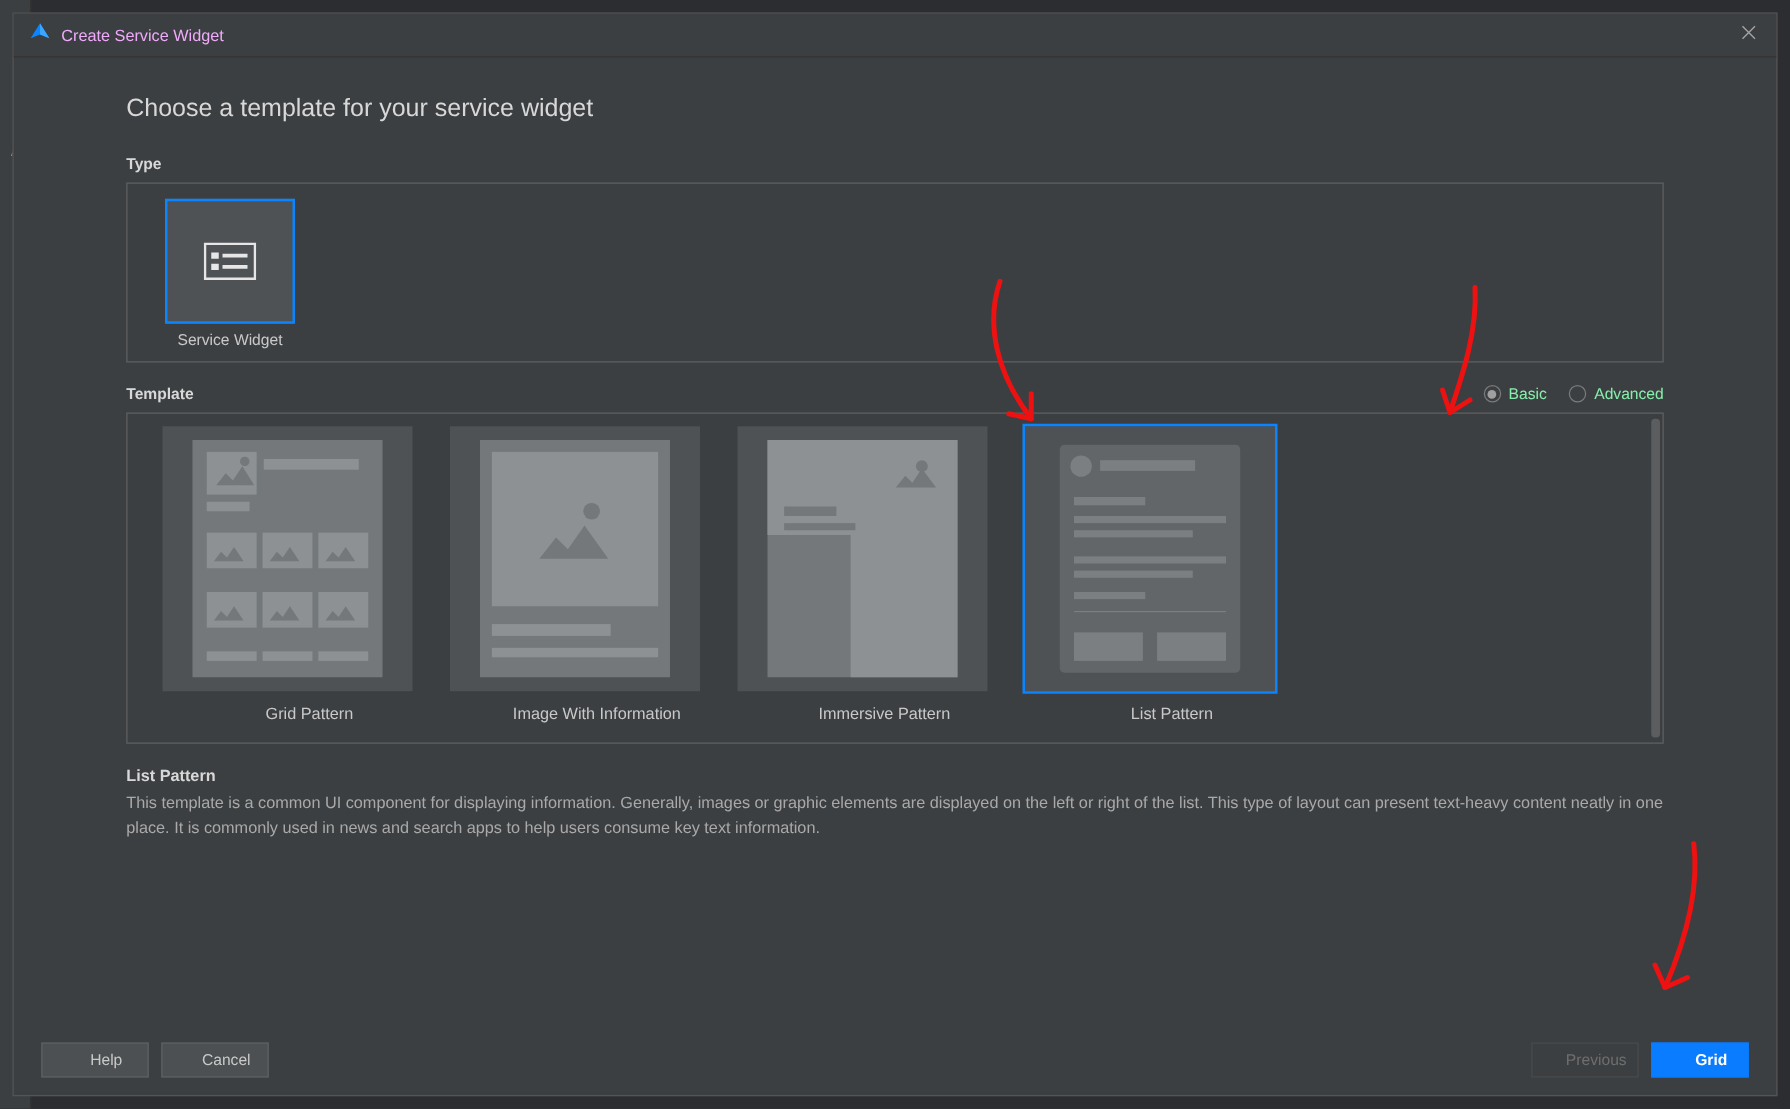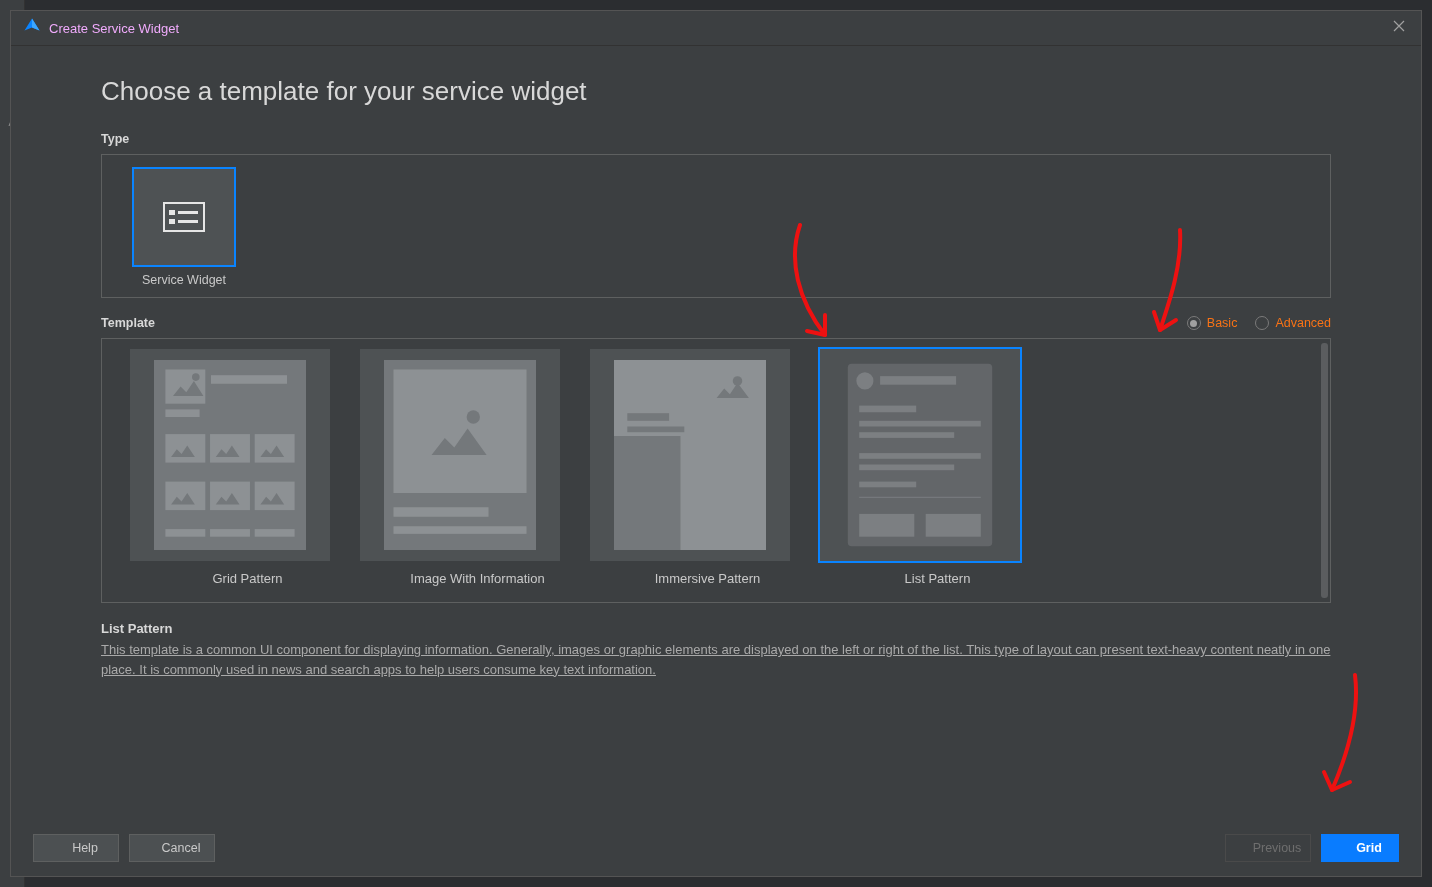--- a/index.html
+++ b/index.html
@@ -92,21 +92,21 @@
     
     .content {
       flex: 1;
       padding: 30px 90px 0 90px;
       overflow: hidden;
       display: flex;
       flex-direction: column;
     }
     
     .heading {
-      font-size: 26px;
+      font-size: 20px;
       font-weight: 300;
       color: #d8d8d8;
       margin-bottom: 25px;
     }
     
     .section-label {
       font-size: 12.5px;
       font-weight: 600;
       color: #d8d8d8;
       margin-bottom: 8px;
@@ -176,21 +176,21 @@
     .radio-circle.checked::after {
       content: "";
       width: 7px;
       height: 7px;
       border-radius: 50%;
       background: #a0a0a0;
     }
     
     .radio-label {
       font-size: 12.5px;
-      color: #f97316;
+      color: #86efac;
     }
     
     .template-box {
       border: 1px solid #5e6060;
       padding: 10px 0 10px 28px;
       display: flex;
       gap: 30px;
       position: relative;
     }
     
@@ -247,21 +247,20 @@
       font-size: 13px;
       font-weight: 600;
       color: #d8d8d8;
       margin-bottom: 4px;
     }
     
     .desc-body {
       font-size: 13px;
       line-height: 1.5;
       color: #a9a9a9;
-      text-decoration: underline;
     }
     
     .footer {
       height: 56px;
       display: flex;
       align-items: center;
       justify-content: space-between;
       padding: 0 22px 0 22px;
       border-top: none;
     }

